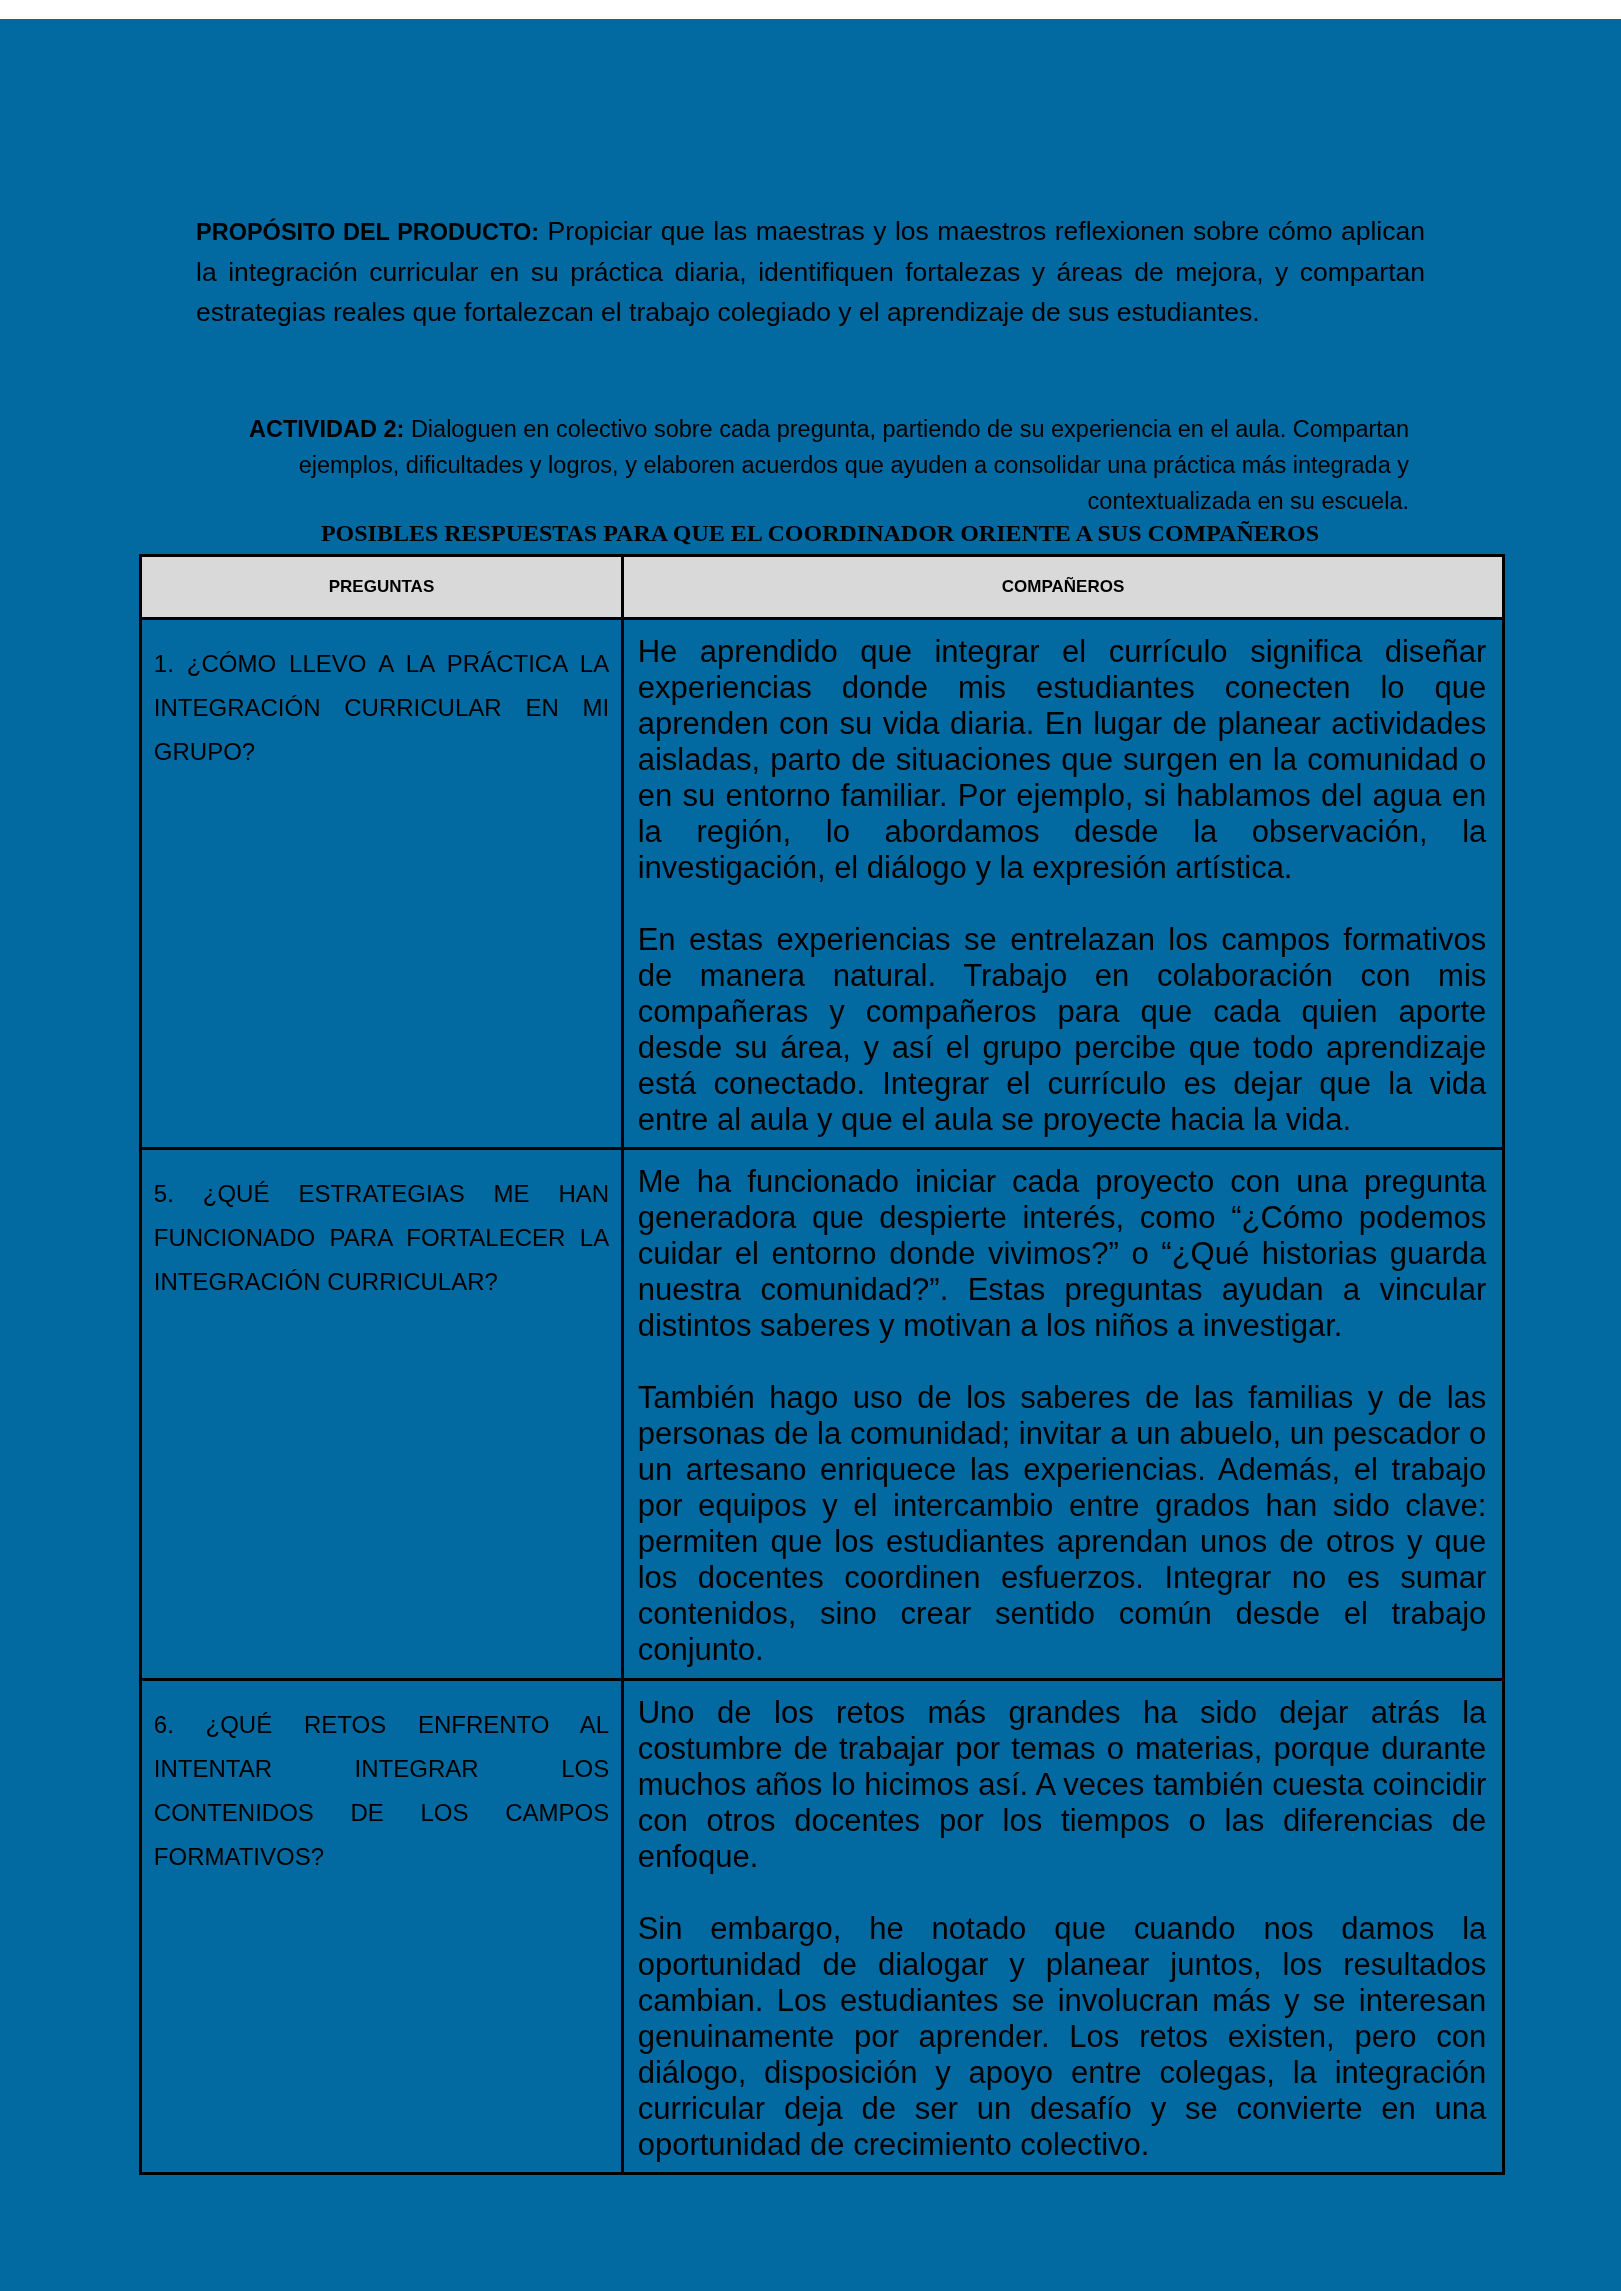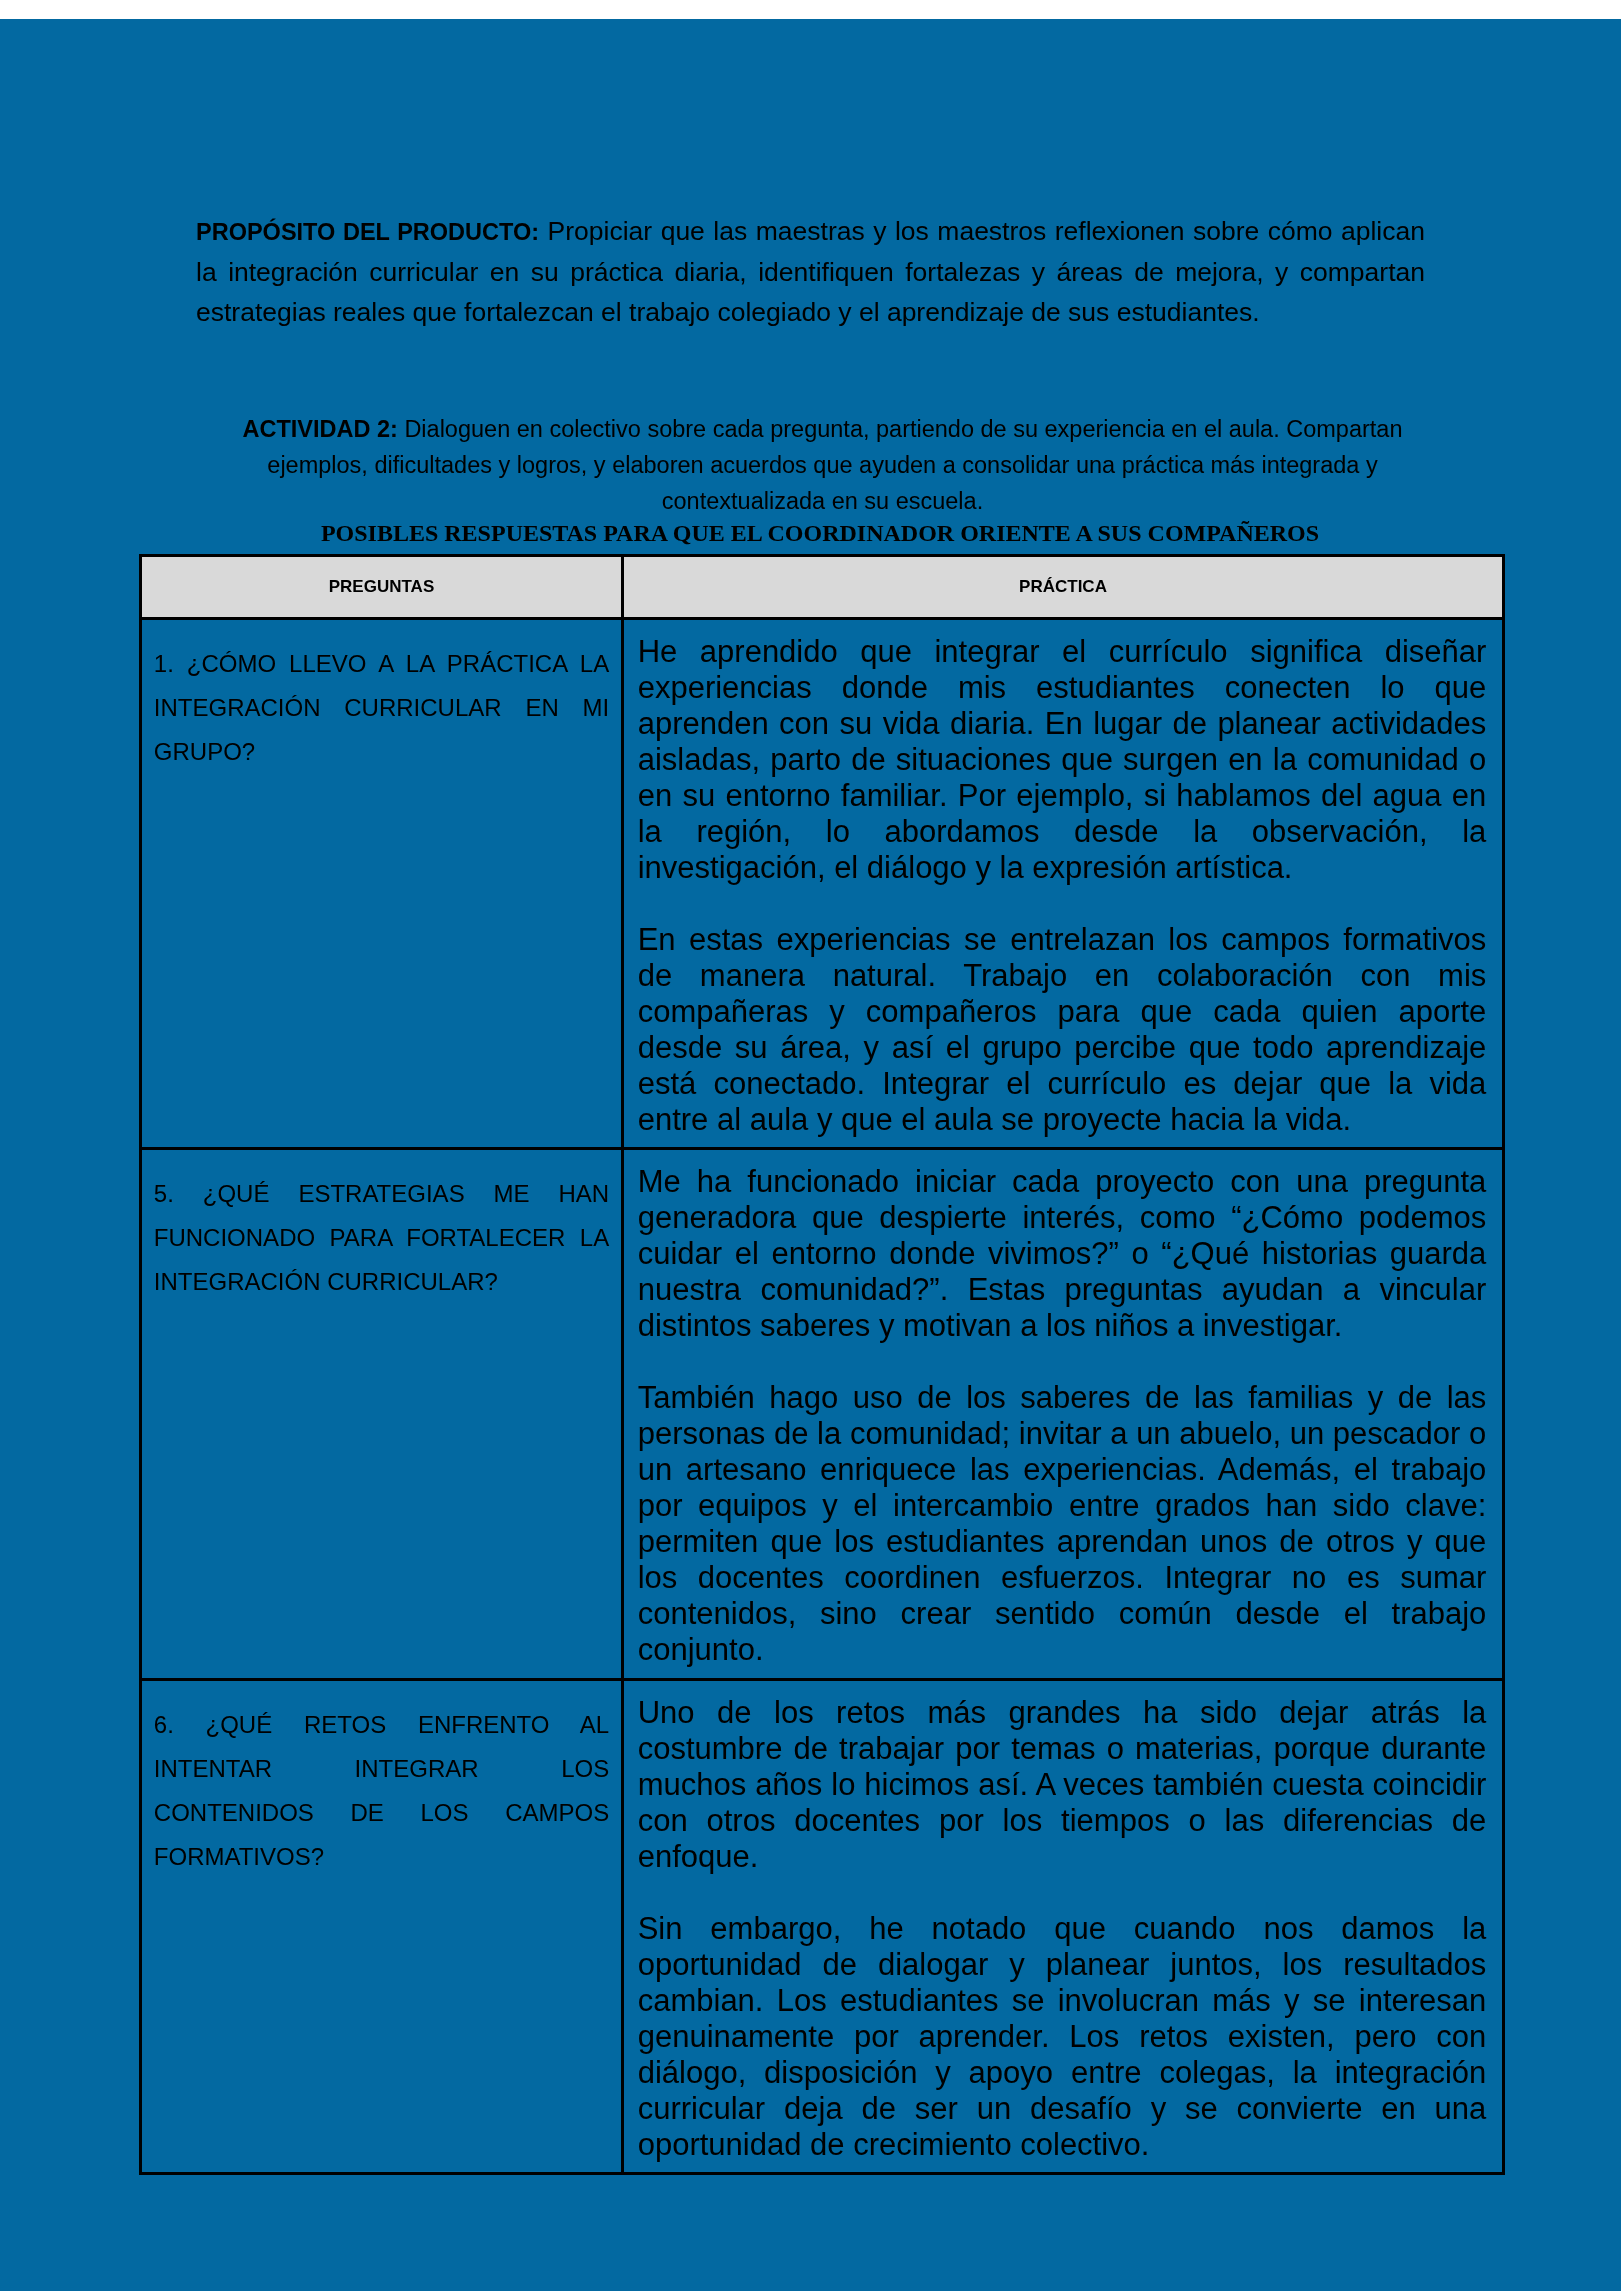--- a/index.html
+++ b/index.html
@@ -14,23 +14,23 @@
     .purpose {
       position: absolute;
       left: 196px; top: 192px; width: 1229px;
       font-size: 26.5px; line-height: 40px;
       text-align: justify;
     }
     .purpose .label { font-weight: bold; font-size: 23.5px; }
 
     .activity {
       position: absolute;
-      left: 208px; top: 392px; width: 1229px;
+      left: 180px; top: 392px; width: 1229px;
       font-size: 23.5px; line-height: 36px;
-      text-align: center;
+      text-align: right;
     }
     .activity .label { font-weight: bold; }
 
     .table-title {
       position: absolute;
       left: 139px; top: 498px; width: 1362px;
       text-align: center;
       font-weight: bold;
       font-size: 24px;
       line-height: 33px;
@@ -97,21 +97,21 @@
   <div class="table-title">POSIBLES RESPUESTAS PARA QUE EL COORDINADOR ORIENTE A SUS COMPAÑEROS</div>
 
   <table class="reflect">
     <colgroup>
       <col class="col-q">
       <col class="col-r">
     </colgroup>
     <thead>
       <tr>
         <th>PREGUNTAS</th>
-        <th>PRÁCTICA</th>
+        <th>COMPAÑEROS</th>
       </tr>
     </thead>
     <tbody>
       <tr class="row1">
         <td class="q-cell">1. ¿CÓMO LLEVO A LA PRÁCTICA LA INTEGRACIÓN CURRICULAR EN MI GRUPO?</td>
         <td class="r-cell">
           <p>He aprendido que integrar el currículo significa diseñar experiencias donde mis estudiantes conecten lo que aprenden con su vida diaria. En lugar de planear actividades aisladas, parto de situaciones que surgen en la comunidad o en su entorno familiar. Por ejemplo, si hablamos del agua en la región, lo abordamos desde la observación, la investigación, el diálogo y la expresión artística.</p>
           <p>En estas experiencias se entrelazan los campos formativos de manera natural. Trabajo en colaboración con mis compañeras y compañeros para que cada quien aporte desde su área, y así el grupo percibe que todo aprendizaje está conectado. Integrar el currículo es dejar que la vida entre al aula y que el aula se proyecte hacia la vida.</p>
         </td>
       </tr>

